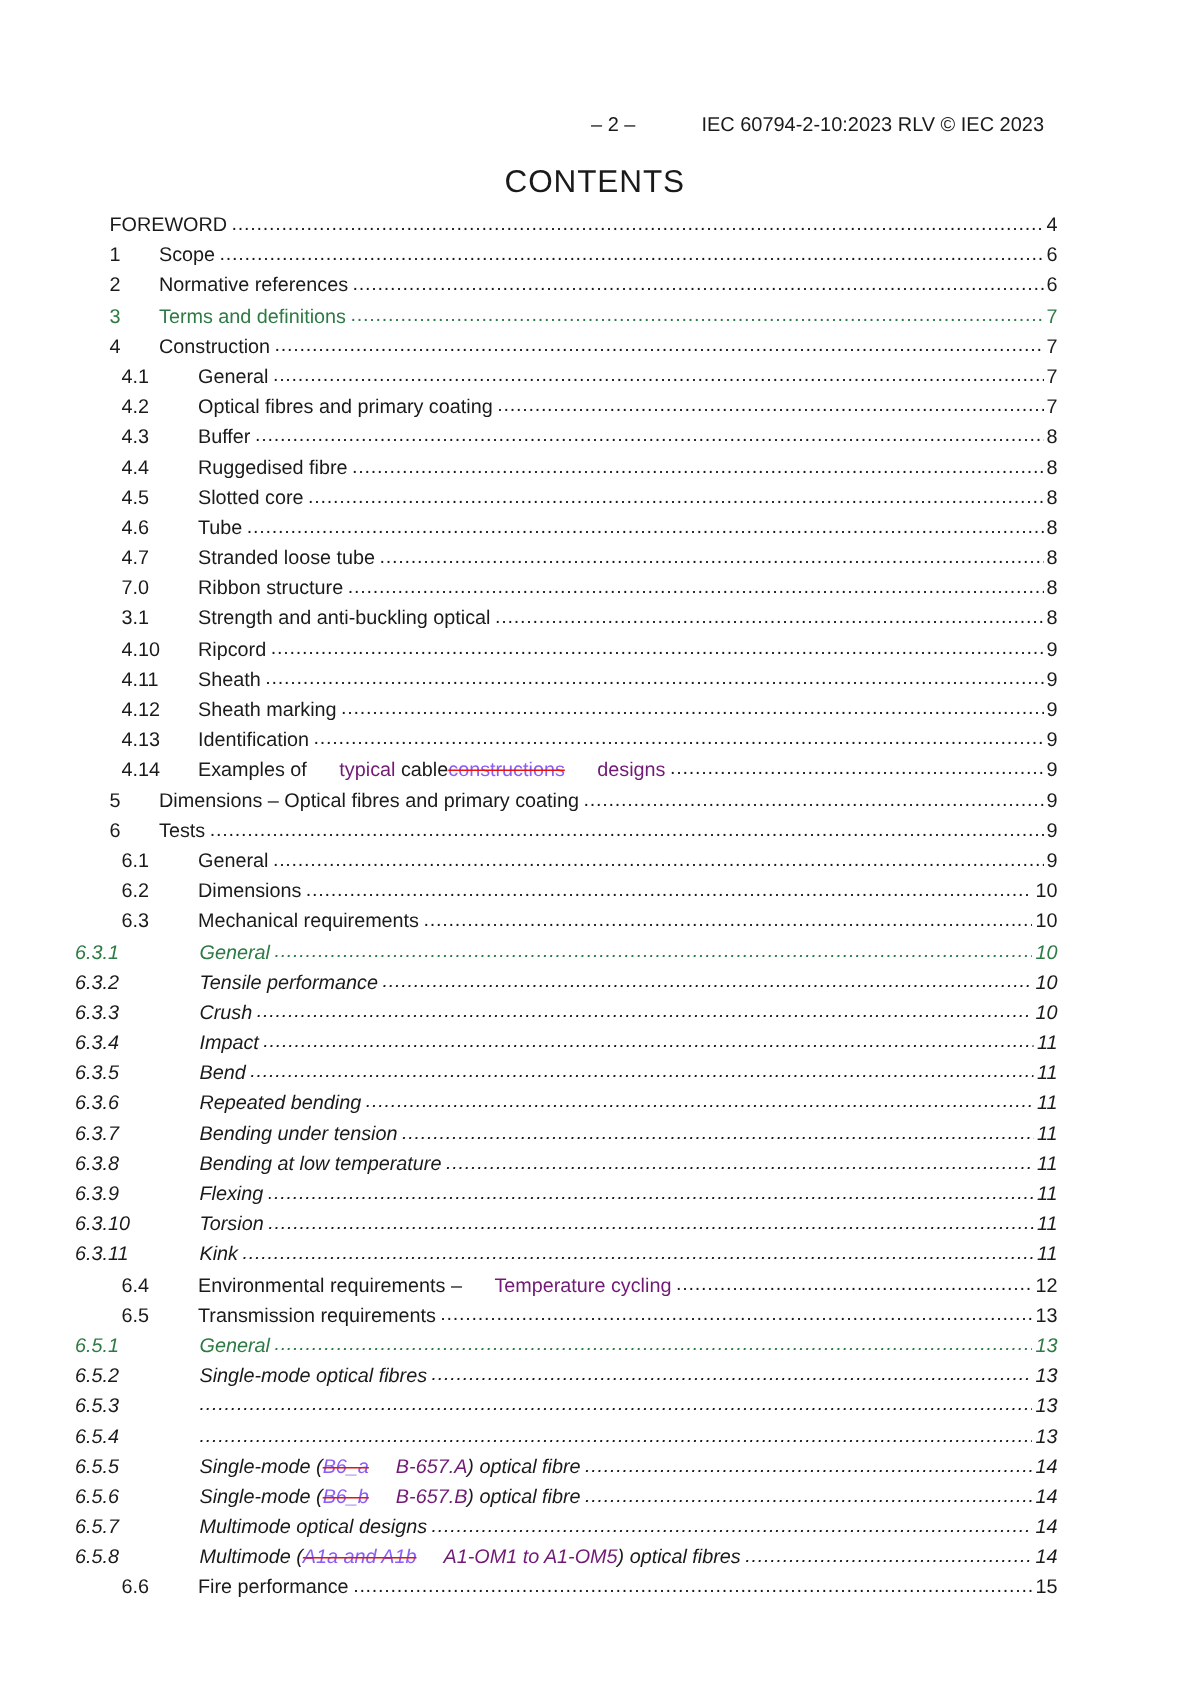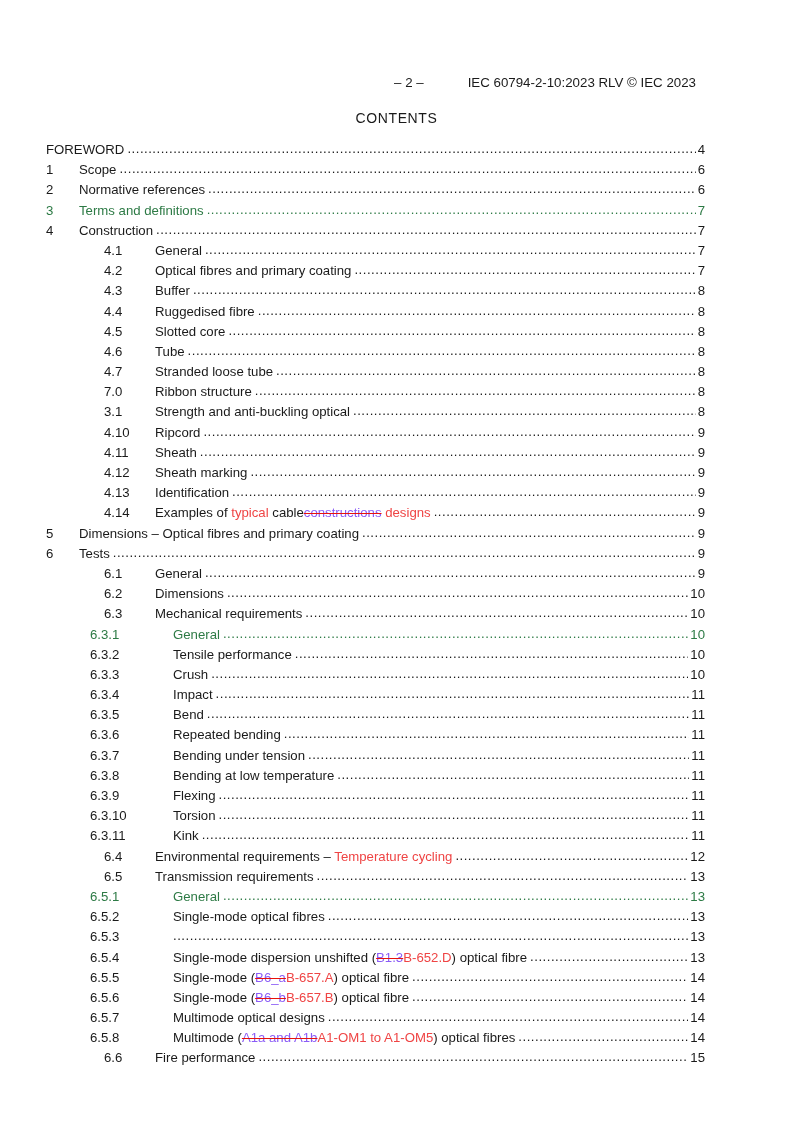--- a/index.html
+++ b/index.html
@@ -39,42 +39,42 @@
     margin-right: 44px;
   }
 
   
   .contents-title {
     position: absolute;
     top: 110px;
     left: 0;
     right: 0;
     text-align: center;
-    font-size: 14px;
+    font-size: 21px;
     letter-spacing: 0.6px;
     color: #1a1a1a;
   }
 
   
   .toc {
     position: absolute;
     top: 142px;
     left: 0;
     right: 0;
   }
 
   .toc-row {
     position: relative;
     display: flex;
     align-items: baseline;
     height: 20.2px;
     font-size: 13.2px;
     color: #1a1a1a;
     padding-right: 88px;
-    padding-left: 46px;
+    padding-left: 73px;
     box-sizing: border-box;
   }
 
   .num {
     flex: 0 0 auto;
     white-space: pre;
   }
   .title {
     flex: 0 0 auto;
     white-space: pre;
@@ -92,29 +92,29 @@
   .pageno {
     flex: 0 0 auto;
     text-align: right;
     white-space: pre;
     padding-left: 2px;
   }
 
   
   .lvl0 .num { width: 0; }
   .lvl1 .num { width: 33px; }
-  .lvl2 { padding-left: 104px; }
+  .lvl2 { padding-left: 81px; }
   .lvl2 .num { width: 51px; }
-  .lvl3 { padding-left: 90px; }
+  .lvl3 { padding-left: 50px; font-style: italic; }
   .lvl3 .num { width: 83px; }
 
   .lvl0 .title { font-size: 13.2px; }
 
   
-  .ins { color: #ef4444; }
+  .ins { color: #701a75; margin-left: 18px; }
   .del {
     color: #8b5cf6;
     text-decoration: line-through;
     text-decoration-color: #e8120b;
     text-decoration-thickness: 1px;
   }
   .green-line, .green-line .num, .green-line .title, .green-line .pageno {
     color: #2d7a45;
   }
   .green-line .leader { color: #2d7a45; }
@@ -366,21 +366,20 @@
         <span class="leader">........................................................................................................................................................................................................</span>
         <span class="pageno">13</span>
       </div>
       <div class="toc-row lvl3">
         <span class="num">6.5.3</span>
         <span class="leader">........................................................................................................................................................................................................</span>
         <span class="pageno">13</span>
       </div>
       <div class="toc-row lvl3">
         <span class="num">6.5.4</span>
-        <span class="title"><span class="">Single-mode dispersion unshifted (</span><span class="del">B1.3</span><span class="ins">B-652.D</span><span class="">) optical fibre</span></span>
         <span class="leader">........................................................................................................................................................................................................</span>
         <span class="pageno">13</span>
       </div>
       <div class="toc-row lvl3">
         <span class="num">6.5.5</span>
         <span class="title"><span class="">Single-mode (</span><span class="del">B6_a</span><span class="ins">B-657.A</span><span class="">) optical fibre</span></span>
         <span class="leader">........................................................................................................................................................................................................</span>
         <span class="pageno">14</span>
       </div>
       <div class="toc-row lvl3">

